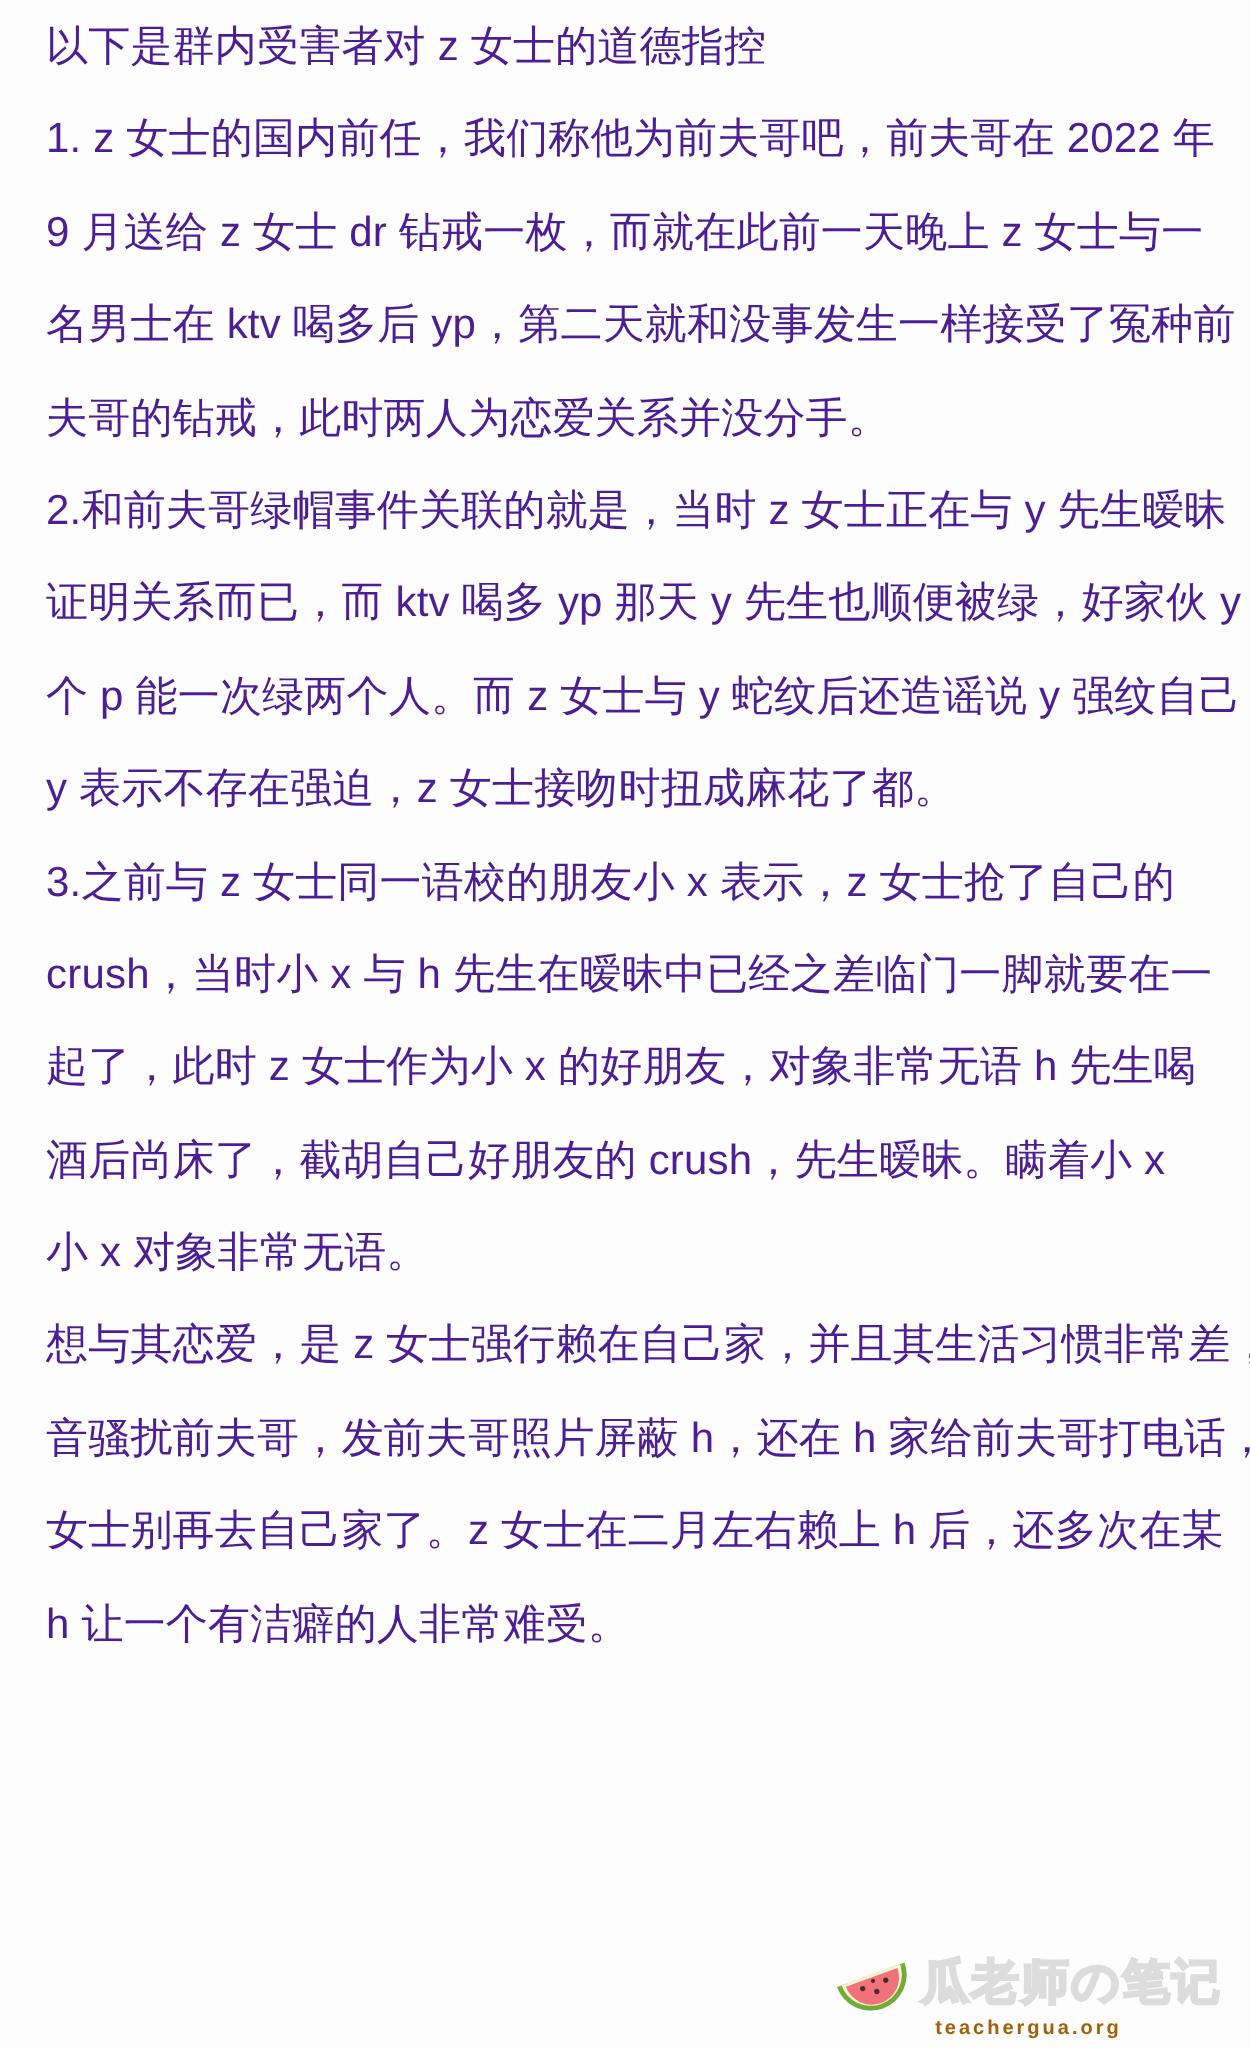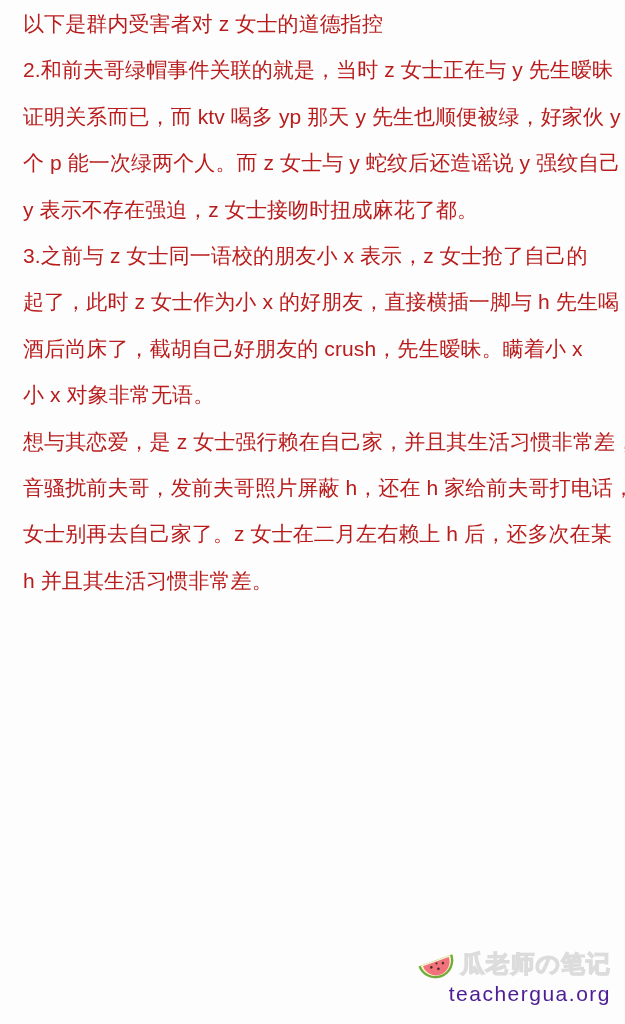--- a/index.html
+++ b/index.html
@@ -19,34 +19,34 @@
     height: 1024px;
     background: #fdfdfd;
   }
   .doc-body {
     padding: 1px 16px 0 23px;
   }
   .line {
     height: 46.4px;
     line-height: 46.4px;
     font-size: 21px;
-    color: #b91c1c;
+    color: #4c1d95;
     white-space: nowrap;
     letter-spacing: 0.1px;
   }
   .paragraph {
     margin: 0;
   }
   .watermark {
     position: absolute;
     right: 14px;
-    bottom: 18px;
+    bottom: 4px;
     display: flex;
     flex-direction: column;
-    align-items: flex-end;
+    align-items: center;
     pointer-events: none;
   }
   .wm-top {
     display: flex;
     align-items: center;
     gap: 5px;
   }
   .wm-icon {
     width: 38px;
     height: 34px;
@@ -55,52 +55,59 @@
   .wm-brand {
     font-size: 24px;
     font-weight: 700;
     color: #ffffff;
     -webkit-text-stroke: 1.2px #dcdcdc;
     text-shadow: 0 0 1px #e3e3e3;
     letter-spacing: 1px;
   }
   .wm-site {
     margin-top: 1px;
-    font-size: 21px;
-    font-weight: 400;
-    color: #4c1d95;
+    font-size: 10px;
+    font-weight: 700;
+    color: #a16207;
     text-shadow: 0 0 1px #eeeeee;
     letter-spacing: 1.5px;
   }
 </style>
 </head>
 <body>
 
 <div class="page">
 
   <div class="doc-body">
     <div class="line">以下是群内受害者对 z 女士的道德指控</div>
 
+  <div class="paragraph">
+        <div class="line">1. z 女士的国内前任，我们称他为前夫哥吧，前夫哥在 2022 年</div>
+        <div class="line">9 月送给 z 女士 dr 钻戒一枚，而就在此前一天晚上 z 女士与一</div>
+        <div class="line">名男士在 ktv 喝多后 yp，第二天就和没事发生一样接受了冤种前</div>
+        <div class="line">夫哥的钻戒，此时两人为恋爱关系并没分手。</div>
+      </div>
       <div class="paragraph">
         <div class="line">2.和前夫哥绿帽事件关联的就是，当时 z 女士正在与 y 先生暧昧</div>
         <div class="line">证明关系而已，而 ktv 喝多 yp 那天 y 先生也顺便被绿，好家伙 y</div>
         <div class="line">个 p 能一次绿两个人。而 z 女士与 y 蛇纹后还造谣说 y 强纹自己，</div>
         <div class="line">y 表示不存在强迫，z 女士接吻时扭成麻花了都。</div>
       </div>
       <div class="paragraph">
         <div class="line">3.之前与 z 女士同一语校的朋友小 x 表示，z 女士抢了自己的</div>
-        <div class="line">起了，此时 z 女士作为小 x 的好朋友，直接横插一脚与 h 先生喝</div>
+        <div class="line">crush，当时小 x 与 h 先生在暧昧中已经之差临门一脚就要在一</div>
+        <div class="line">起了，此时 z 女士作为小 x 的好朋友，对象非常无语 h 先生喝</div>
         <div class="line">酒后尚床了，截胡自己好朋友的 crush，先生暧昧。瞒着小 x</div>
         <div class="line">小 x 对象非常无语。</div>
       </div>
       <div class="paragraph">
         <div class="line">想与其恋爱，是 z 女士强行赖在自己家，并且其生活习惯非常差，</div>
         <div class="line">音骚扰前夫哥，发前夫哥照片屏蔽 h，还在 h 家给前夫哥打电话，</div>
         <div class="line">女士别再去自己家了。z 女士在二月左右赖上 h 后，还多次在某</div>
-        <div class="line">h 并且其生活习惯非常差。</div>
+        <div class="line">h 让一个有洁癖的人非常难受。</div>
       </div>
     </div>
 
   <div class="watermark">
     <div class="wm-top">
       <svg class="wm-icon" viewBox="0 0 40 36" aria-hidden="true">
         <g transform="rotate(-20 20 16)">
           <path d="M1 14 A19 19 0 0 0 39 14 Z" fill="#7cb83e"></path>
           <path d="M1 14 A19 19 0 0 0 39 14 L36 16 A17 17 0 0 1 4 16 Z" fill="#5e9431" opacity="0.35"></path>
           <path d="M3.5 14 A16.5 16.5 0 0 0 36.5 14 Z" fill="#fdf3cf"></path>

